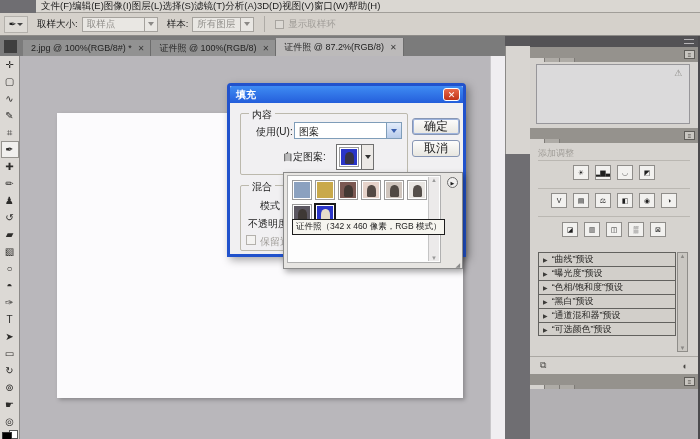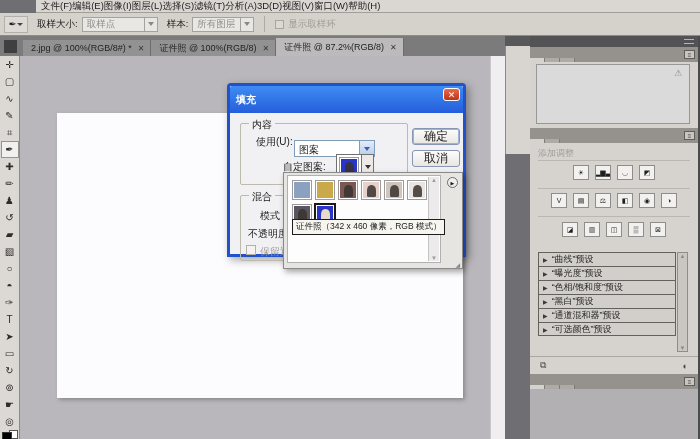--- a/index.html
+++ b/index.html
@@ -87,21 +87,21 @@
   .pscroll { position:absolute; left:147px; top:109px; width:11px; height:100px; background:#cac7c2; border:1px solid #8f8d89;
              display:flex; flex-direction:column; justify-content:space-between; align-items:center; font-size:6px; color:#8a8885; }
   .adj-bottom { position:absolute; left:0; top:213px; width:168px; height:18px; border-top:1px solid #aba8a3;
                 display:flex; align-items:center; justify-content:space-between; padding:0 10px; }
   .adj-bottom .bicon { font-size:9px; color:#4a4845; }
   .layers-body { position:absolute; left:0; top:353px; width:168px; height:50px; background:#b2b0b3; }
 
   
   .dialog { left:227px; top:83px; width:239px; height:174px; border:3px solid #2152cc; border-radius:4px 4px 0 0;
             background:#f1f0f2; box-shadow:3px 3px 8px rgba(0,0,0,.35); z-index:10; }
-  .dlg-title { height:27px; background:linear-gradient(180deg,#3f8cf3,#245edb); border-radius:2px 2px 0 0;
+  .dlg-title { height:17px; background:linear-gradient(180deg,#3f8cf3,#245edb); border-radius:2px 2px 0 0;
                display:flex; align-items:center; color:#fff; font-weight:bold; padding-left:6px; }
   .dlg-close { position:absolute; right:3px; top:2px; width:17px; height:13px; border:1px solid #fff; border-radius:3px;
                background:linear-gradient(180deg,#e8694a,#c03318); color:#fff; font-size:9px; font-weight:bold;
                display:flex; align-items:center; justify-content:center; }
   .dlg-body { position:relative; width:233px; height:154px; font-size:10px; }
   .grp { position:absolute; border:1px solid #bcb9ad; border-radius:2px; }
   .grp-legend { position:absolute; top:-6px; left:8px; background:#f1f0f2; padding:0 3px; }
   .dlg-label { position:absolute; white-space:nowrap; }
   .combo { position:absolute; height:17px; background:#fff; border:1px solid #7f9db9; display:flex; }
   .combo .cval { flex:1; padding:2px 4px; white-space:nowrap; }
@@ -417,21 +417,21 @@
 <div class="abs dialog">
   <div class="dlg-title">
     <span>填充</span>
     <span class="dlg-close">✕</span>
   </div>
   <div class="dlg-body">
     <div class="grp" style="left:10px;top:10px;width:168px;height:62px;">
       <span class="grp-legend">内容</span>
     </div>
     <span class="dlg-label" style="left:26px;top:22px;">使用(U):</span>
-    <div class="combo" style="left:64px;top:19px;width:81px;margin-top:8px;">
+    <div class="combo" style="left:64px;top:19px;width:108px;">
       <span class="cval">图案</span>
       <span class="cbtn">
           <i></i>
         </span>
     </div>
     <span class="dlg-label" style="left:53px;top:47px;">自定图案:</span>
     <div class="pattsplit" style="left:106px;top:41px;">
       <span class="patt-thumb">
           <span style="display: block; width: 100%; height: 100%; position: relative; background: rgb(42, 53, 200);" class="pat portrait selected-mini"></span>
         </span>

